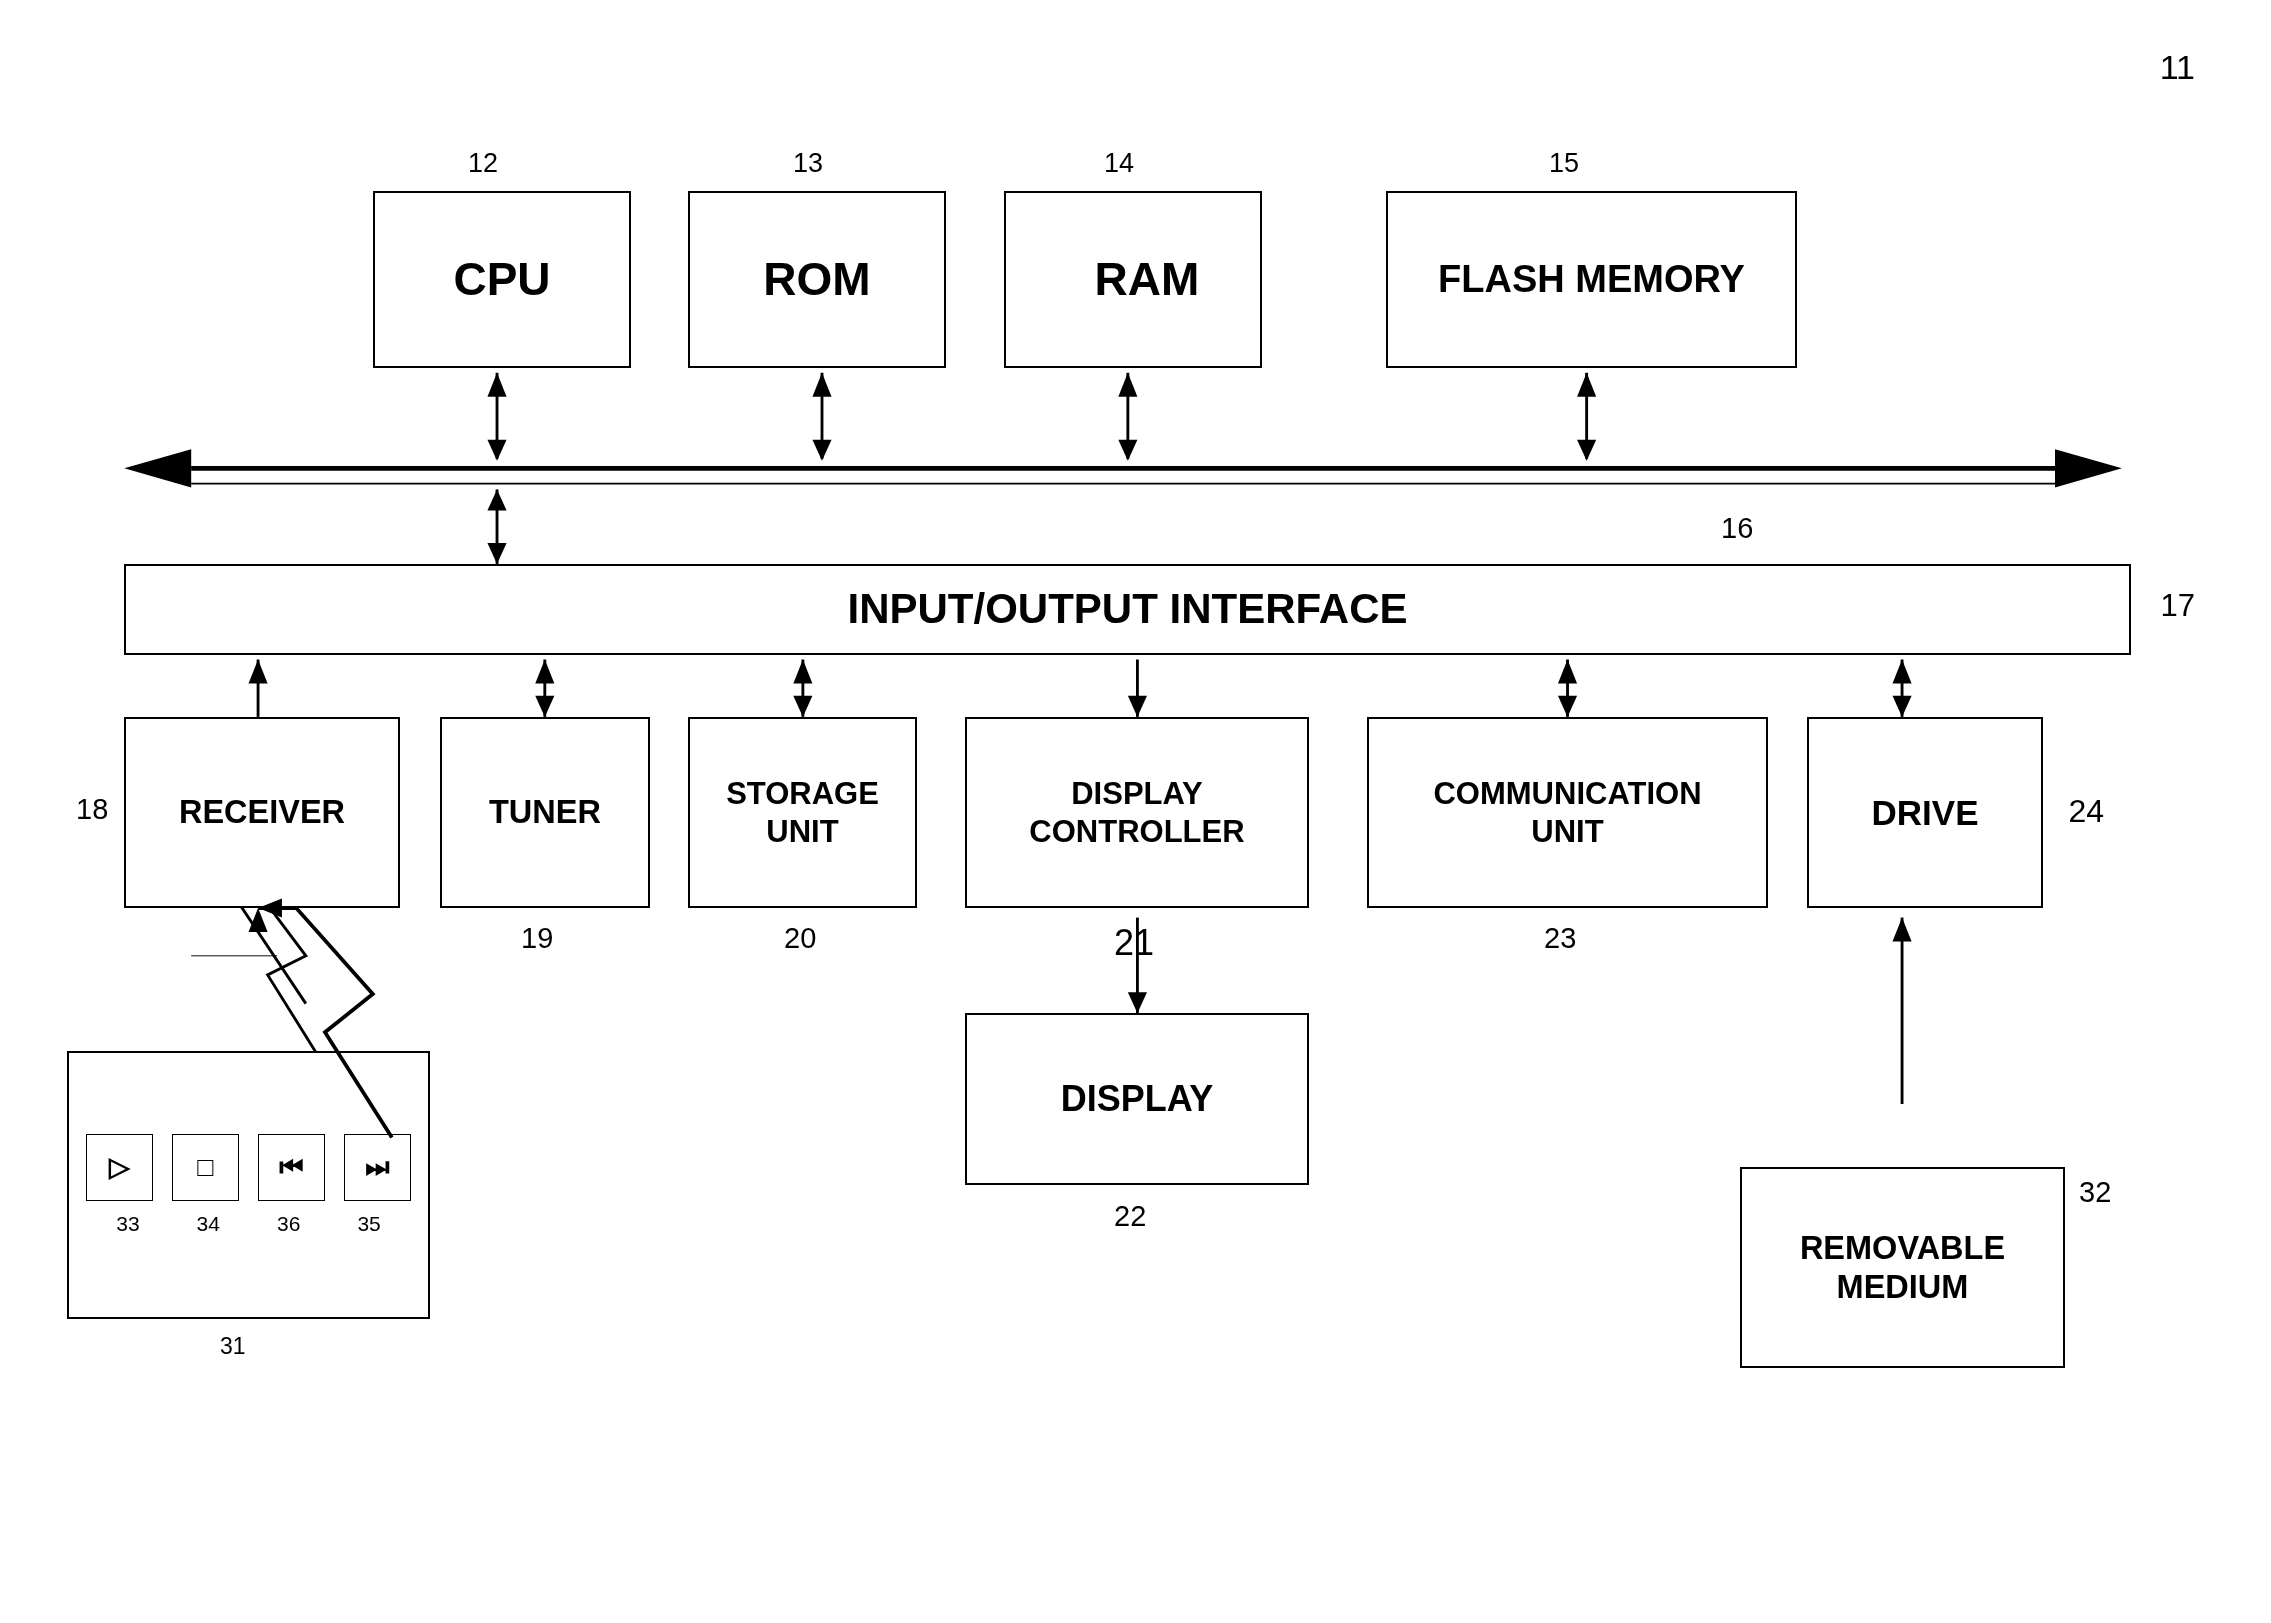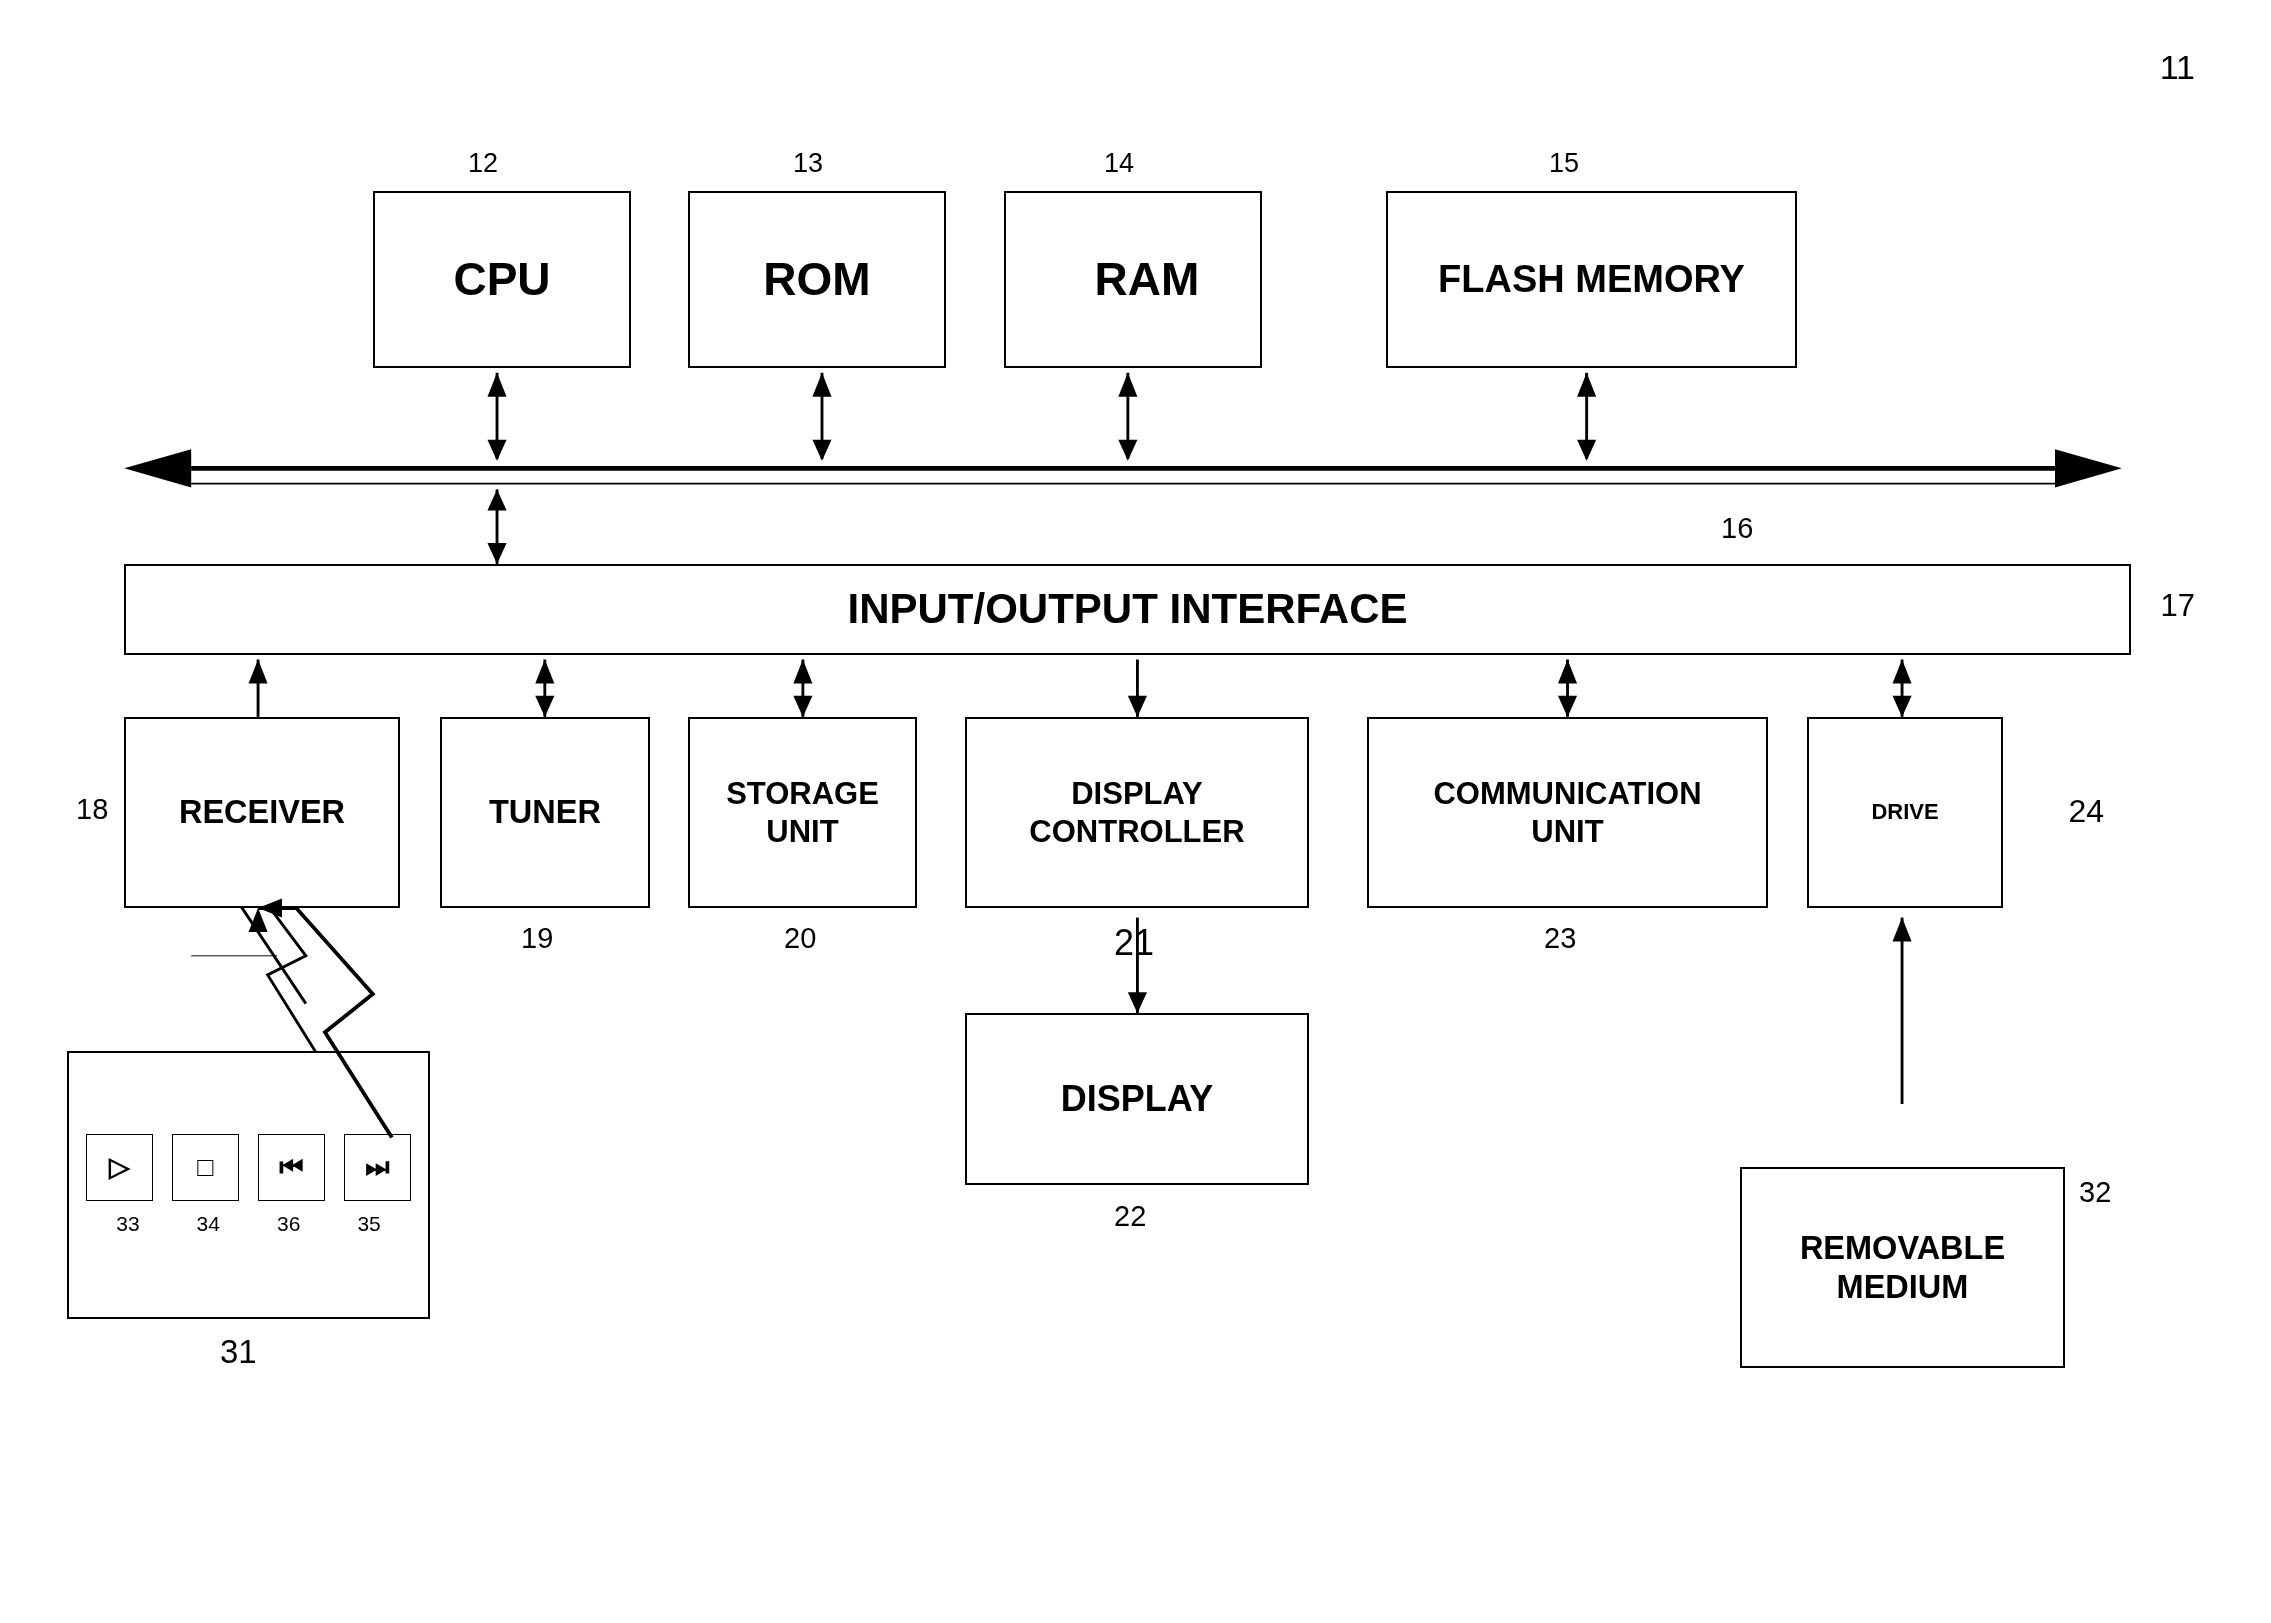--- a/index.html
+++ b/index.html
@@ -187,21 +187,21 @@
 CONTROLLER</span>
   </div>
   <span class="ref-num" style="left:1114px; top:922px; font-size:36px;">21</span>
 
   <div class="box" style="left:1367px; top:717px; width:401px; height:191px; font-size:31px; white-space:pre-line;">
     <span>COMMUNICATION
 UNIT</span>
   </div>
   <span class="ref-num" style="left:1544px; top:922px; font-size:29px;">23</span>
 
-  <div class="box" style="left:1807px; top:717px; width:196px; height:191px; font-size:22px;">
+  <div class="box" style="left:1807px; top:717px; width:236px; height:191px; font-size:35px;">
     <span>DRIVE</span>
   </div>
   <span class="ref-num" style="right:167px; top:793px; font-size:32px;">24</span>
 
   <div class="box" style="left:965px; top:1013px; width:344px; height:172px; font-size:36px;">
     <span>DISPLAY</span>
   </div>
   <span class="ref-num" style="left:1114px; top:1200px; font-size:29px;">22</span>
 
   <div class="box" style="left:1740px; top:1167px; width:325px; height:201px; font-size:32.5px; white-space:pre-line;">
@@ -223,21 +223,21 @@
       <div style="border:1.9px solid #000; width:67px; height:67px; display:flex; align-items:center; justify-content:center; font-size:27px;">⏭</div>
     </div>
 
     <div style="display:flex; gap:13.4px; font-size:21px; font-weight:normal; justify-content:center; width:100%;">
       <span style="width:67px; text-align:center;">33</span>
       <span style="width:67px; ">34</span>
       <span style="width:67px; text-align:center;">36</span>
       <span style="width:67px; text-align:center;">35</span>
     </div>
   </div>
-  <span class="ref-num" style="left:220px; top:1333px; font-size:33px;">31</span>
+  <span class="ref-num" style="left:220px; top:1333px; font-size:23px;">31</span>
 
   <svg style="position:absolute; left:0; top:0; width:2271px; height:1623px; pointer-events:none;" viewBox="0 0 2376 1698" width="2271" height="1623">
 
     <polyline points="410,1190 340,1080 390,1040 310,950 270,950" stroke="#000" stroke-width="4" fill="none"></polyline>
     <polygon points="270,950 295,940 295,960" fill="#000"></polygon>
 
     <polygon points="270,950 260,975 280,975" fill="#000"></polygon>
   </svg>
 
 </div>

